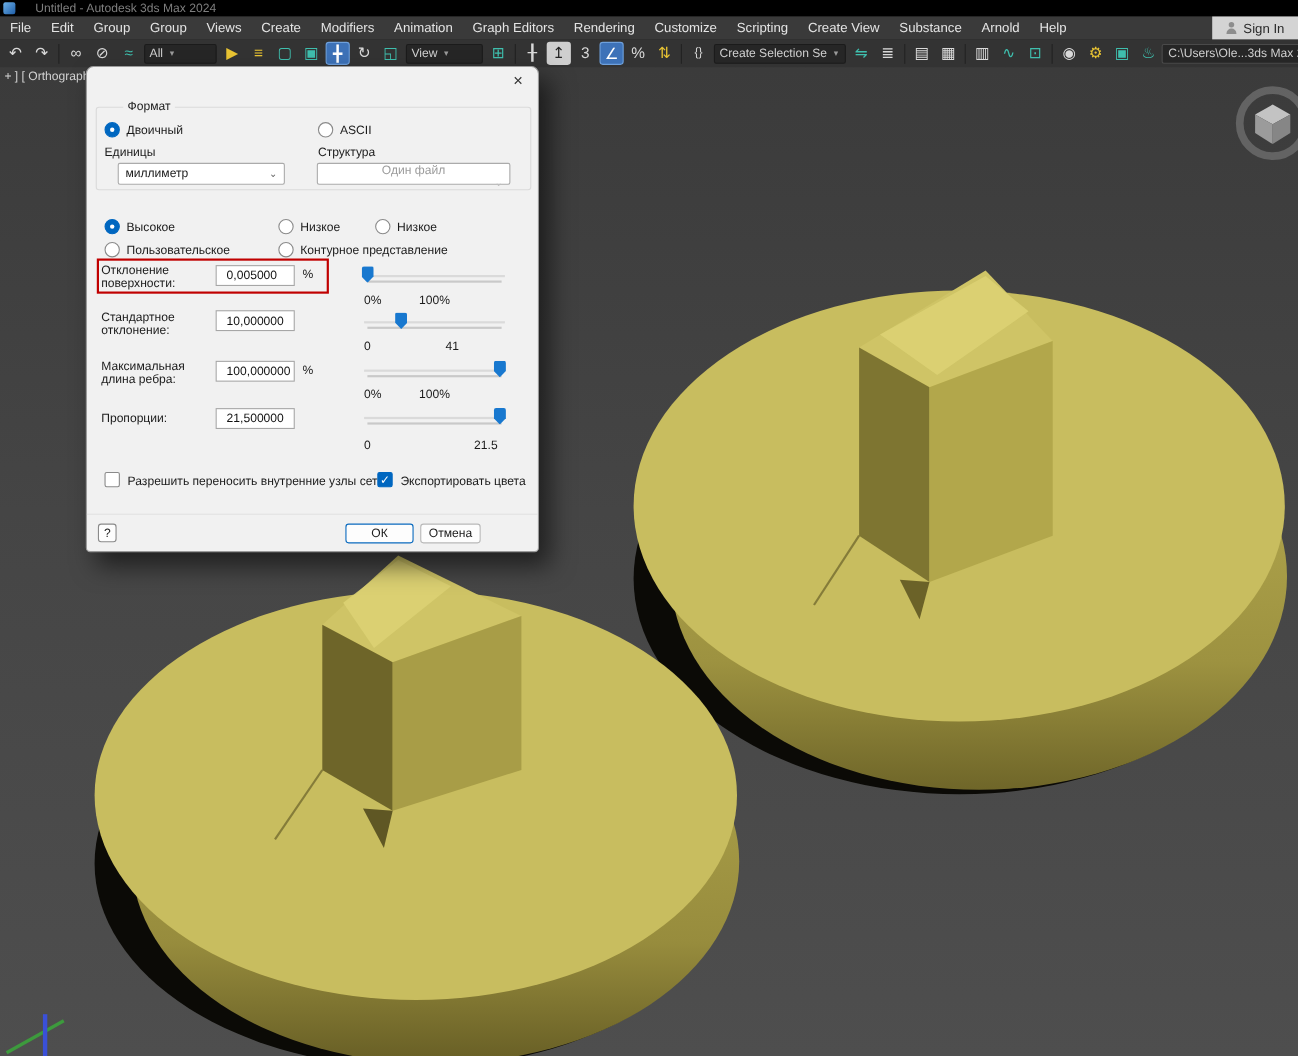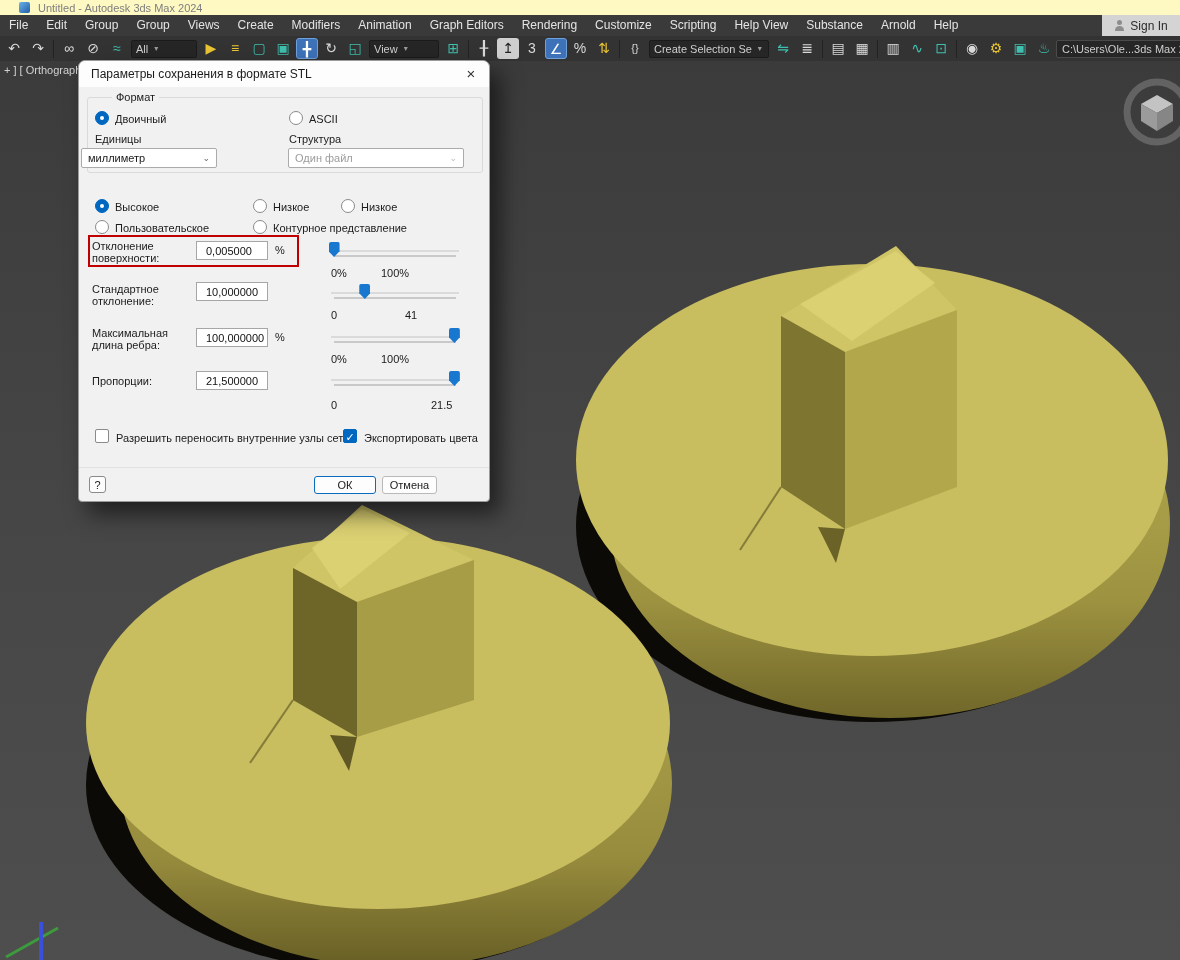--- a/index.html
+++ b/index.html
@@ -2,21 +2,21 @@
 <html><head>
 <meta charset="utf-8">
 <style>
   * { margin:0; padding:0; box-sizing:border-box; }
   html,body { width:1180px; height:960px; overflow:hidden; background:#222;
     font-family:"Liberation Sans", sans-serif; }
   #app { position:relative; width:1180px; height:960px; overflow:hidden; }
 
   
   .titlebar { position:absolute; left:0; top:0; width:1180px; height:15px;
-    background:#fef9c3; display:flex; align-items:center; gap:8px; padding-left:19px;
+    background:#000000; display:flex; align-items:center; gap:18px; padding-left:3px;
     font-size:11px; color:#7e7e7e; }
   .app-icon { width:11px; height:11px; border-radius:2px;
     background:linear-gradient(135deg,#6db1e8,#1f5ea8); flex:0 0 auto; }
 
   
   .menubar { position:absolute; left:0; top:15px; width:1180px; height:21px;
     background:#3a3a3a; display:flex; align-items:center; font-size:12px; color:#e4e4e4; }
   .menu-item { padding:0 9px; height:21px; line-height:21px; cursor:default; }
   .signin { position:absolute; right:0; top:0; height:21px; width:78px;
     background:#d4d4d4; color:#2b2b2b; display:flex; align-items:center;
@@ -66,21 +66,21 @@
   .abs { position:absolute; }
   .radio { position:absolute; width:14px; height:14px; border-radius:50%;
     background:#fff; border:1px solid #8a8a8a; }
   .radio.sel { background:#0067c0; border:1px solid #0067c0; }
   .radio.sel:after { content:""; position:absolute; left:4px; top:4px; width:4px;
     height:4px; border-radius:50%; background:#fff; }
   .rlabel { position:absolute; white-space:nowrap; }
   .dd { position:absolute; height:20px; background:#fff; border:1px solid #ababab;
     border-radius:2px; display:flex; align-items:center; padding:0 6px; }
   .dd .arr { margin-left:auto; font-size:9px; color:#666; }
-  .dd.disabled { color:#9c9c9c; }
+  .dd.disabled { color:#9c9c9c;flex-direction:column; }
   .dd.disabled .arr { color:#bdbdbd; }
   .tin { position:absolute; height:19px; width:72px; border:1px solid #a6a6a6;
     background:#fff; font-size:11px; font-family:"Liberation Sans",sans-serif;
     padding-left:9px; color:#111; }
   .redbox { position:absolute; border:2px solid #c00000; }
   .slider { position:absolute; width:128px; height:26px; }
   .slider .t1 { position:absolute; left:0; top:8px; width:128px; height:2px; background:#dadada; }
   .slider .t2 { position:absolute; left:3px; top:13px; width:122px; height:2px; background:#c9c9c9; }
   .slider .thumb { position:absolute; top:0; width:11px; height:15px; margin-left:-5px;
     background:#1878cf; border-radius:2px 2px 1px 1px;
@@ -114,21 +114,21 @@
     <span class="menu-item">Group</span>
     <span class="menu-item">Group</span>
     <span class="menu-item">Views</span>
     <span class="menu-item">Create</span>
     <span class="menu-item">Modifiers</span>
     <span class="menu-item">Animation</span>
     <span class="menu-item">Graph Editors</span>
     <span class="menu-item">Rendering</span>
     <span class="menu-item">Customize</span>
     <span class="menu-item">Scripting</span>
-    <span class="menu-item">Help View</span>
+    <span class="menu-item">Create View</span>
     <span class="menu-item">Substance</span>
     <span class="menu-item">Arnold</span>
     <span class="menu-item">Help</span>
     <span class="signin">
       <span class="person"></span>
       <span>Sign In</span>
     </span>
   </div>
 
   <div class="toolbar">
@@ -234,34 +234,31 @@
         <circle cx="1157" cy="51" r="30" fill="none" stroke="#6d6d6d" stroke-width="7" opacity="0.8"></circle>
         <polygon points="1141,43 1157,34 1173,43 1157,52" fill="#c3c3c3"></polygon>
         <polygon points="1141,43 1157,52 1157,70 1141,60" fill="#9b9b9b"></polygon>
         <polygon points="1157,52 1173,43 1173,60 1157,70" fill="#868686"></polygon>
       </g>
     </svg>
     <div class="vp-label">+ ] [ Orthographic ] [</div>
   </div>
 
   <div class="dialog">
-    <div class="dlg-title">
-      <span>Параметры сохранения в формате STL</span>
-    </div>
     <div class="dlg-close">×</div>
 
     <div class="group" style="left:8px;top:36px;width:396px;height:76px">
       <span class="group-label">Формат</span>
     </div>
     <span class="radio sel" style="left:16px;top:50px"></span>
     <span class="rlabel" style="left:36px;top:52px">Двоичный</span>
     <span class="radio" style="left:210px;top:50px"></span>
     <span class="rlabel" style="left:230px;top:52px">ASCII</span>
     <span class="rlabel" style="left:16px;top:72px">Единицы</span>
-    <div class="dd" style="left:2px;top:87px;width:136px">
+    <div class="dd" style="left:28px;top:87px;width:152px">
       <span>миллиметр</span>
       <span class="arr">⌄</span>
     </div>
     <span class="rlabel" style="left:210px;top:72px">Структура</span>
     <div class="dd disabled" style="left:209px;top:87px;width:176px">
       <span>Один файл</span>
       <span class="arr">⌄</span>
     </div>
 
     <span class="radio sel" style="left:16px;top:138px"></span>

